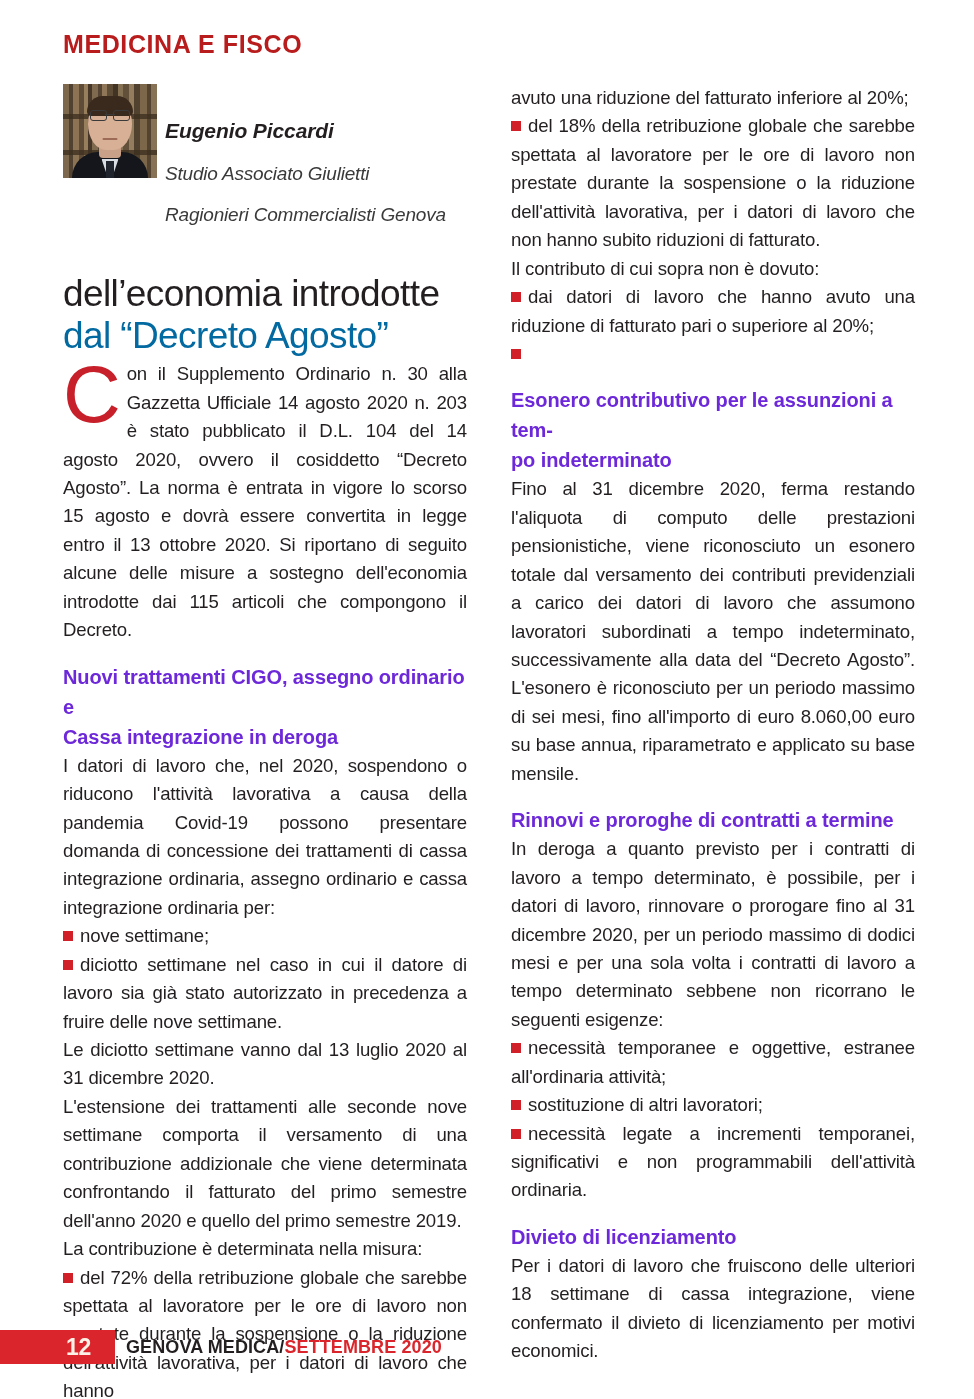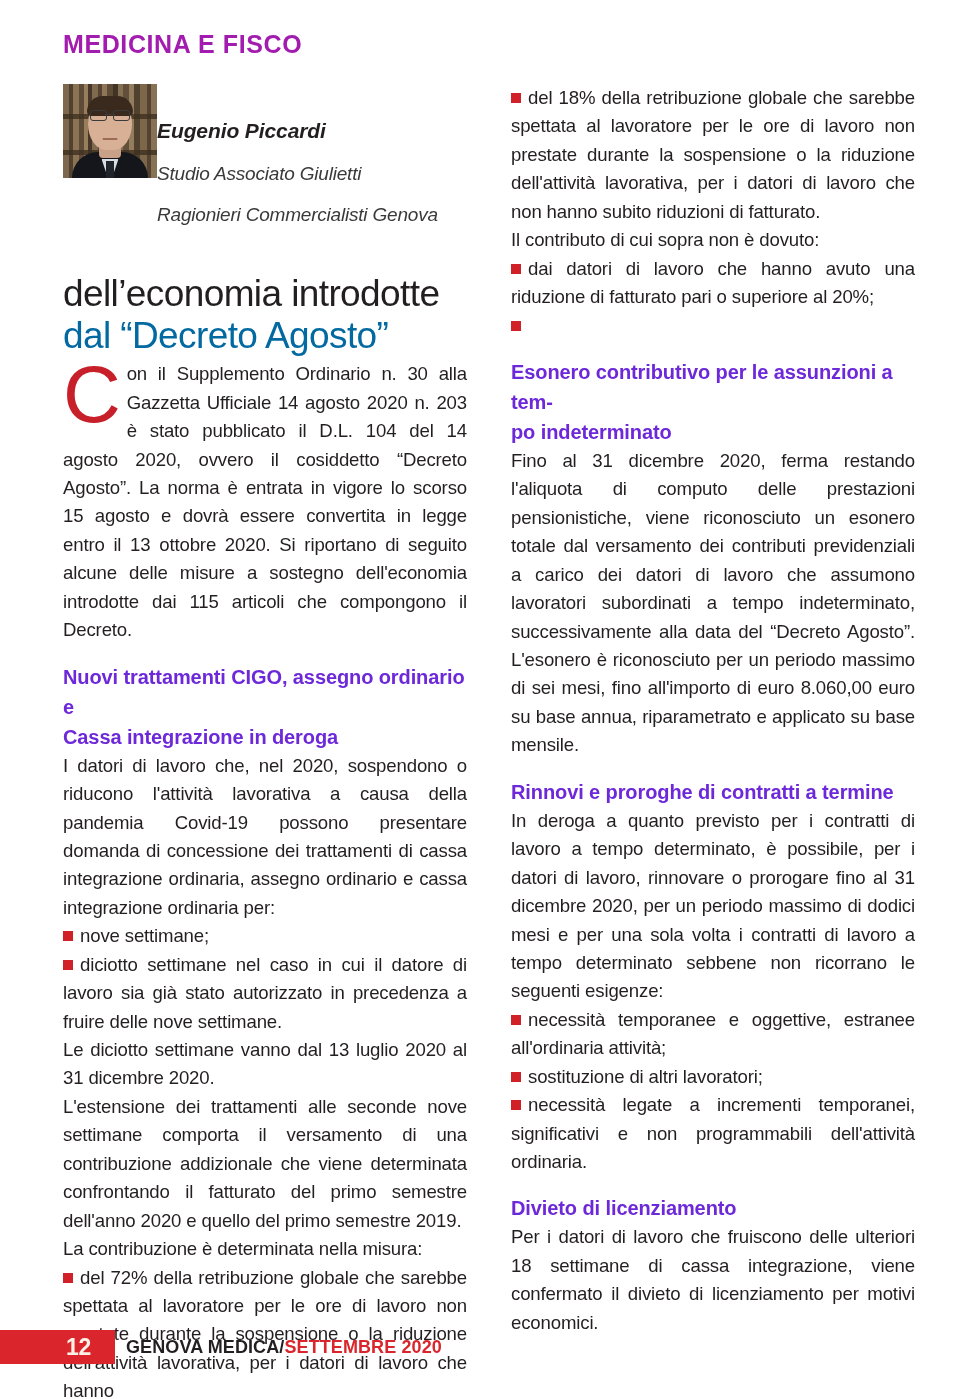--- a/index.html
+++ b/index.html
@@ -24,21 +24,21 @@
   }
 
   
   .kicker {
     position: absolute;
     left: 63px;
     top: 32px;
     font-size: 25px;
     font-weight: 700;
     letter-spacing: 0.6px;
-    color: #a21caf;
+    color: #b91c1c;
     line-height: 1;
   }
 
   
   .columns {
     position: absolute;
     left: 63px;
     top: 84px;
     width: 852px;
     height: 1215px;
@@ -47,21 +47,21 @@
   }
   .col {
     width: 404px;
     position: relative;
   }
 
   
   .byline-block {
     display: flex;
     align-items: flex-start;
-    gap: 0;
+    gap: 8px;
     margin-bottom: 4px;
   }
   .portrait {
     width: 94px;
     height: 94px;
     flex: 0 0 94px;
     position: relative;
     overflow: hidden;
     background: #6d5740;
   }
@@ -380,20 +380,21 @@
         <p>L'estensione dei trattamenti alle seconde nove settimane comporta il versamento di una contribuzione addizionale che viene determinata confrontando il fatturato del primo semestre dell'anno 2020 e quello del primo semestre 2019.</p>
         <p>La contribuzione è determinata nella misura:</p>
 
         <p class="bullet"><span class="sq"></span><span>del 72% della retribuzione globale che sarebbe spettata al lavoratore per le ore di lavoro non prestate durante la sospensione o la riduzione dell'attività lavorativa, per i datori di lavoro che hanno</span></p>
       </div>
     </div>
 
     <div class="col">
       <div class="body-text">
 
+        <p>avuto una riduzione del fatturato inferiore al 20%;</p>
 
         <p class="bullet"><span class="sq"></span><span>del 18% della retribuzione globale che sarebbe spettata al lavoratore per le ore di lavoro non prestate durante la sospensione o la riduzione dell'attività lavorativa, per i datori di lavoro che non hanno subito riduzioni di fatturato.</span></p>
 
         <p>Il contributo di cui sopra non è dovuto:</p>
 
         <p class="bullet"><span class="sq"></span><span>dai datori di lavoro che hanno avuto una riduzione di fatturato pari o superiore al 20%;</span></p>
 
         <p class="bullet"><span class="sq"></span></p>
 
         <div class="subhead">

